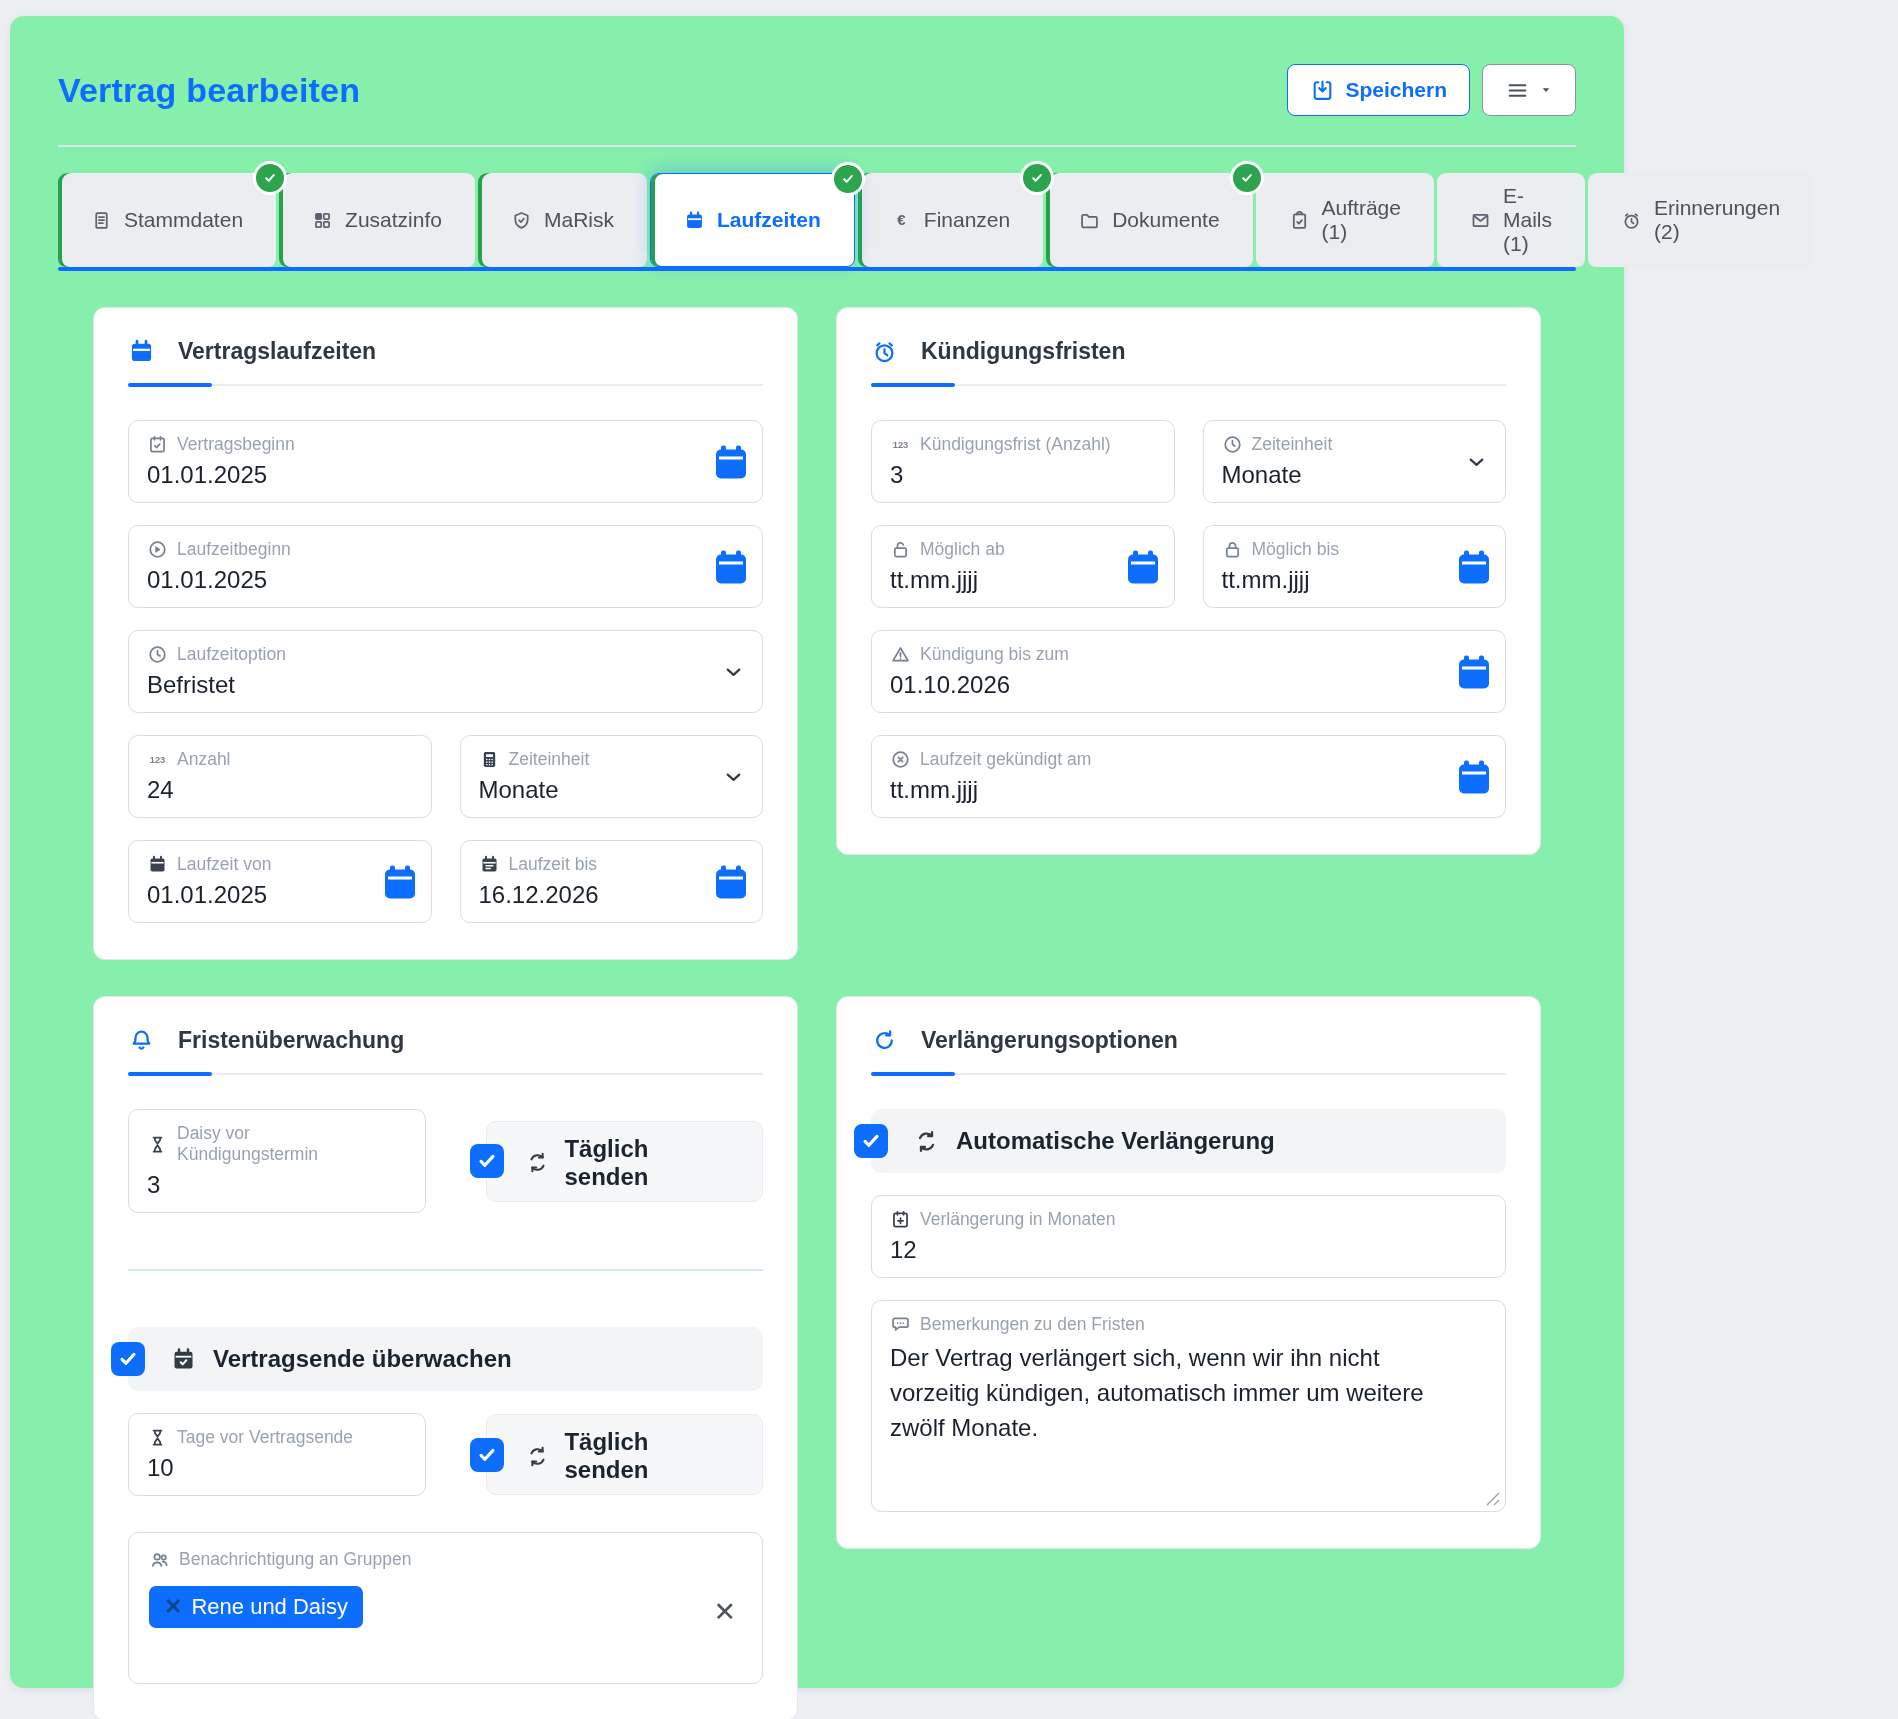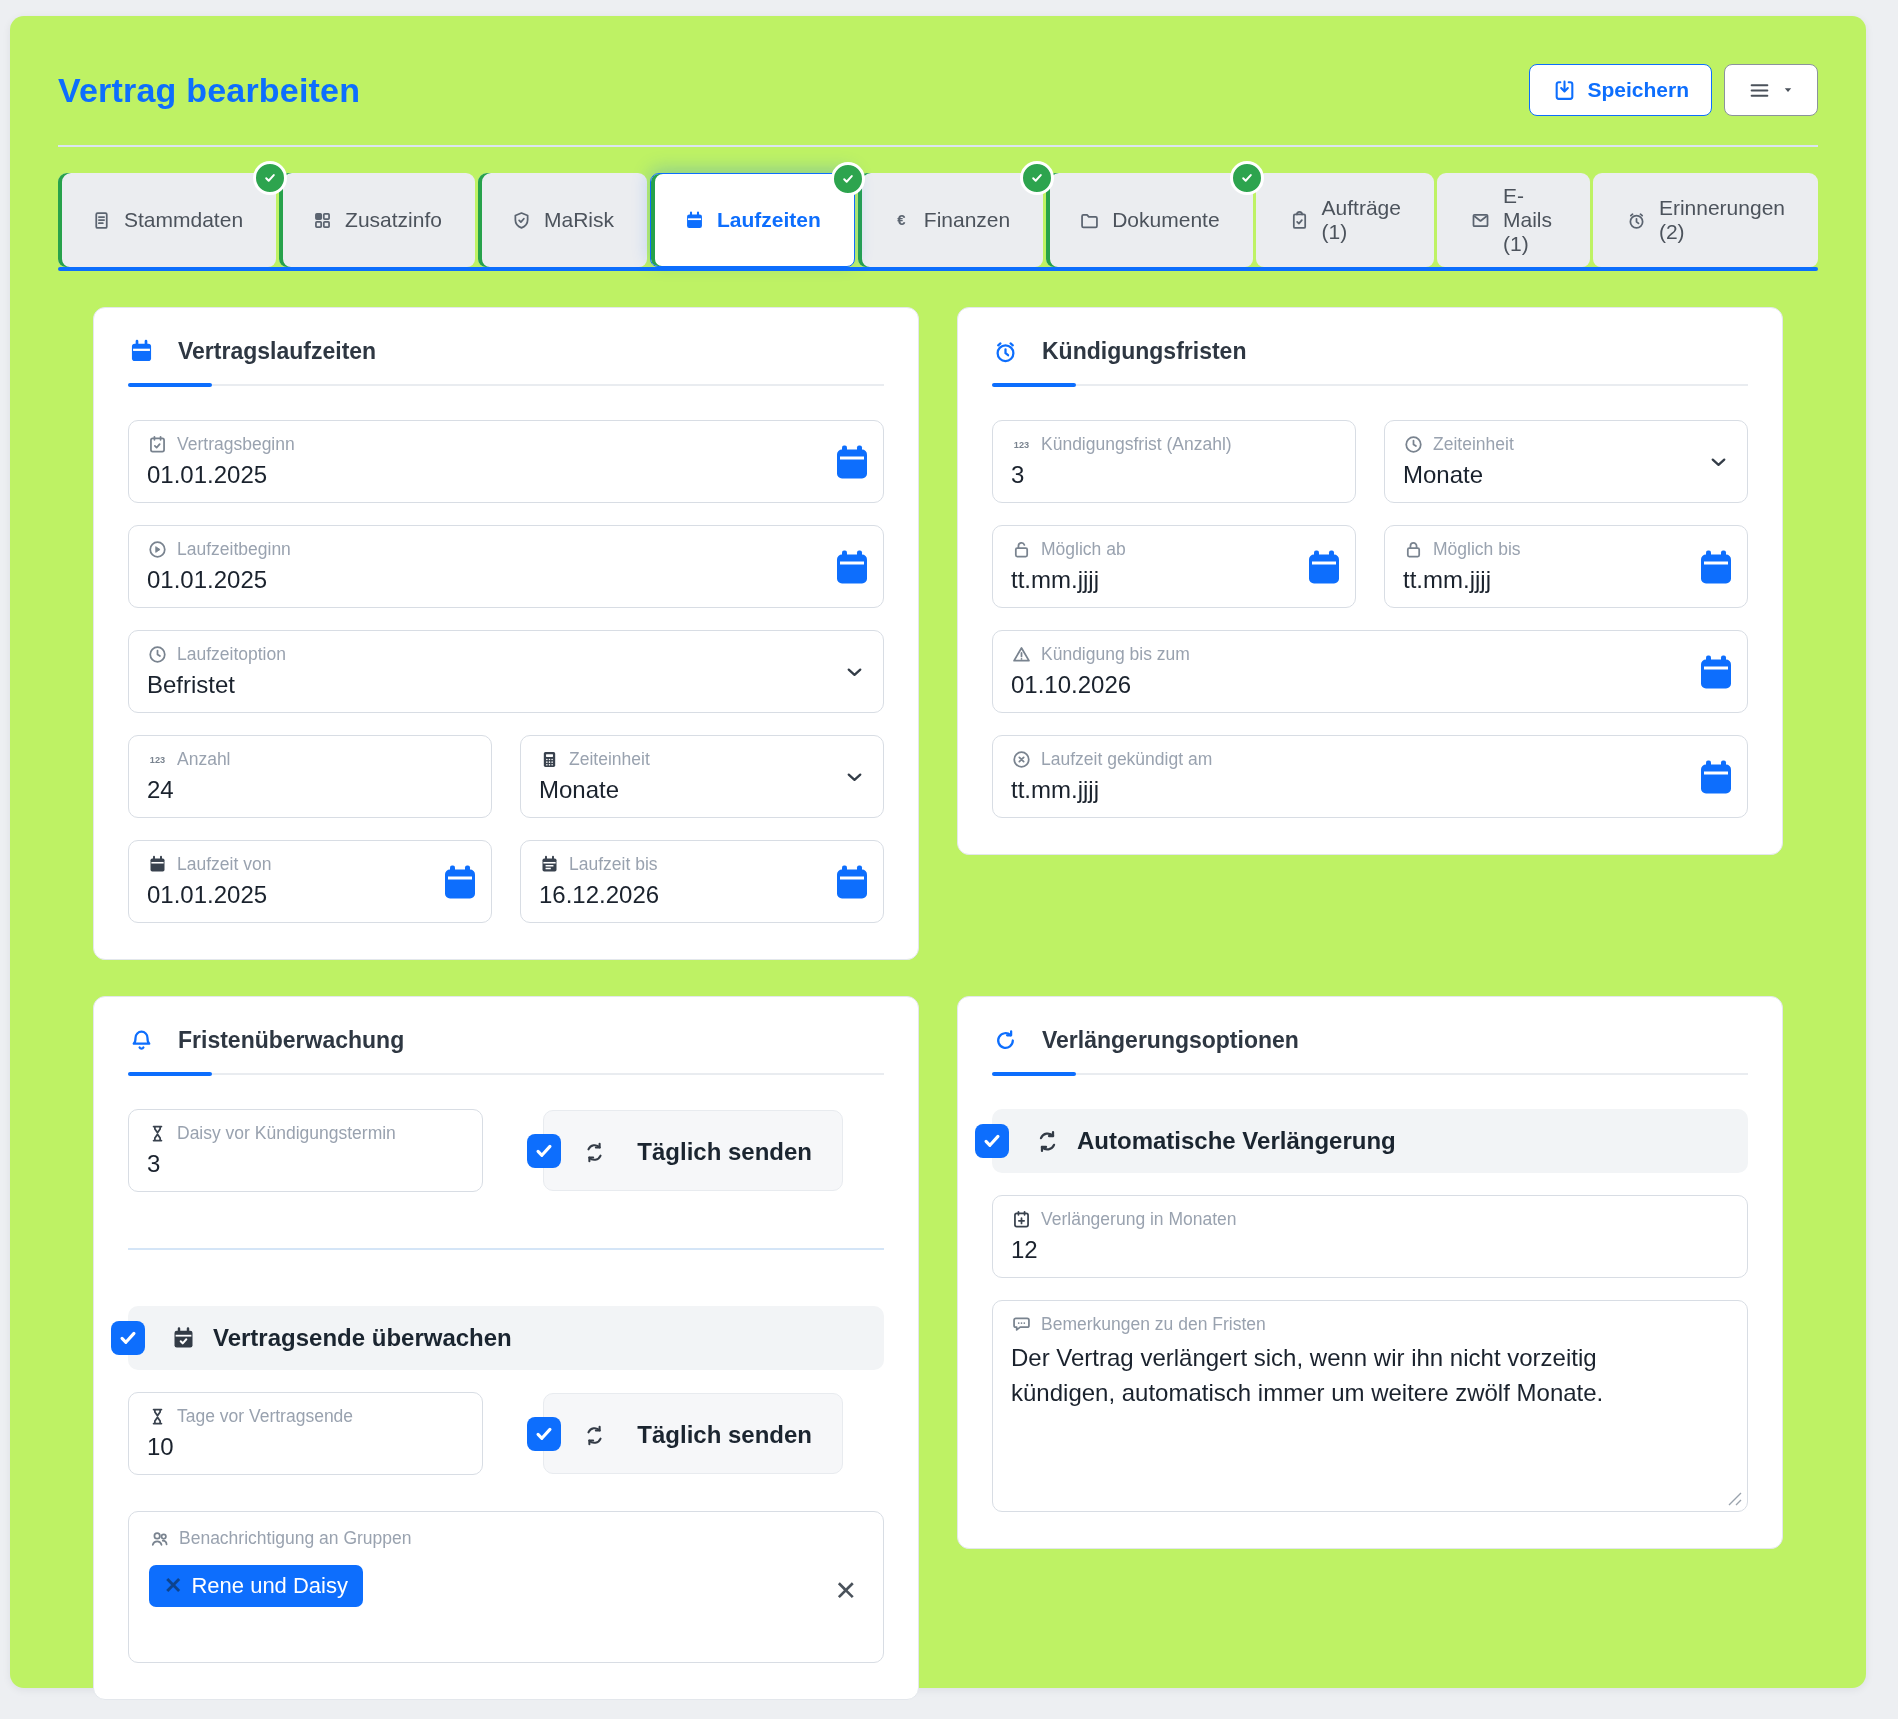--- a/index.html
+++ b/index.html
@@ -1,18 +1,18 @@
 <!DOCTYPE html>
 <html><head>
 <meta charset="utf-8">
 <style>
   html,body{margin:0;padding:0}
   body{width:1898px;height:1719px;position:relative;background:#edeff2;overflow:hidden;
        font-family:"Liberation Sans",sans-serif;color:#1a222d;}
-  .main-card{position:absolute;left:10px;top:16px;width:1856px;height:1672px;background:#bef264;
+  .main-card{position:absolute;left:10px;top:16px;width:1614px;height:1672px;background:#86efac;
        border-radius:14px;box-shadow:0 2px 8px rgba(16,24,40,.07);padding:46px 48px 32px;box-sizing:border-box;}
   
   .hrow{display:flex;justify-content:space-between;align-items:center;height:56px;}
   h1{margin:0;font-size:34px;font-weight:700;color:#0d6efd;letter-spacing:.2px}
   .hbtns{display:flex;gap:12px;align-items:center}
   .btn-save{height:52px;padding:0 22px;display:flex;align-items:center;gap:10px;background:#fff;
        border:1.5px solid #0d6efd;border-radius:8px;color:#0d6efd;font-size:21px;font-weight:700;cursor:pointer;
        font-family:inherit}
   .btn-menu{height:52px;width:94px;display:flex;align-items:center;justify-content:center;gap:9px;background:#fff;
        border:1.5px solid #8b939c;border-radius:8px;color:#4a515a;cursor:pointer}
@@ -54,21 +54,21 @@
   
   .trow{position:relative;background:#f2f4f6;border-radius:10px;height:64px;display:flex;align-items:center;gap:16px;
        padding:0 24px 0 42px;}
   .trow .tlabel{font-size:24px;font-weight:600;color:#1b2530;}
   .trow .ricon{color:#333b46}
   .checkbox{position:absolute;left:-17px;top:50%;transform:translateY(-50%);width:34px;height:34px;background:#0d6efd;
        border-radius:8px;display:flex;align-items:center;justify-content:center;color:#fff;cursor:pointer;}
   .sub{display:flex;align-items:center;gap:60px;}
   .sub .field{flex:0 0 47%;}
   .daily{position:relative;background:#f6f7f9;border:1.5px solid #e8ebef;border-radius:10px;height:76px;
-       display:flex;align-items:center;gap:30px;padding:3px 30px 0 38px;}
+       display:flex;align-items:center;gap:14px;padding:3px 30px 0 38px;}
   .daily .tlabel{font-size:24px;font-weight:600;color:#1b2530;}
   .daily .ricon{color:#333b46}
   .mdivider{border-top:2px solid #d4e5f7;margin:34px 0;}
   
   .group-box{position:relative;border:1.5px solid #d8dde4;border-radius:10px;min-height:152px;padding:16px 20px;
        box-sizing:border-box;}
   .chip{display:inline-flex;align-items:center;gap:9px;background:#0d6efd;color:#fff;font-size:22px;border-radius:7px;
        padding:8px 15px;margin-top:16px;cursor:pointer;}
   .chip-x{color:rgba(15,32,50,.55);font-size:22px;font-weight:700;cursor:pointer;line-height:1}
   .clear-x{position:absolute;right:26px;top:66px;font-size:27px;color:#4a525b;cursor:pointer;line-height:1}

